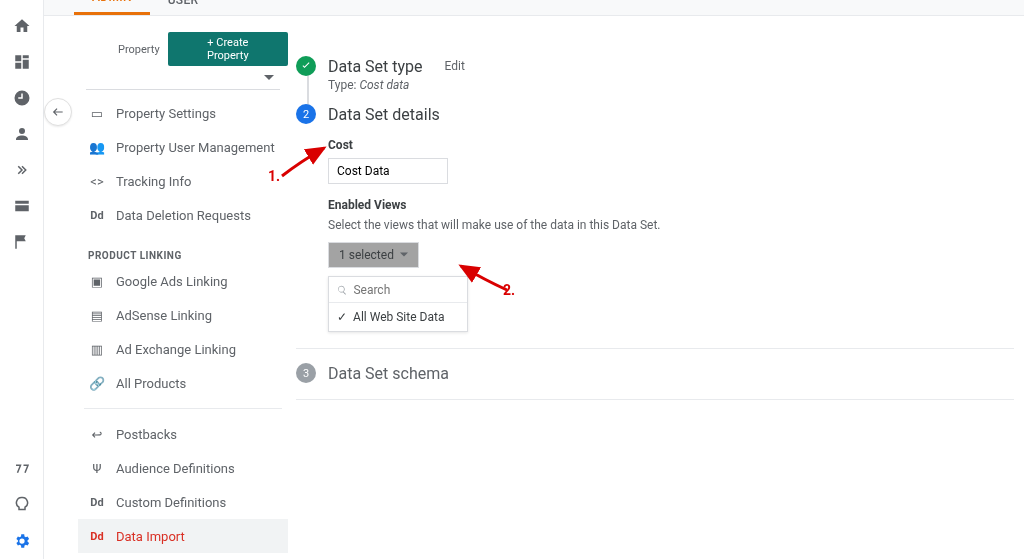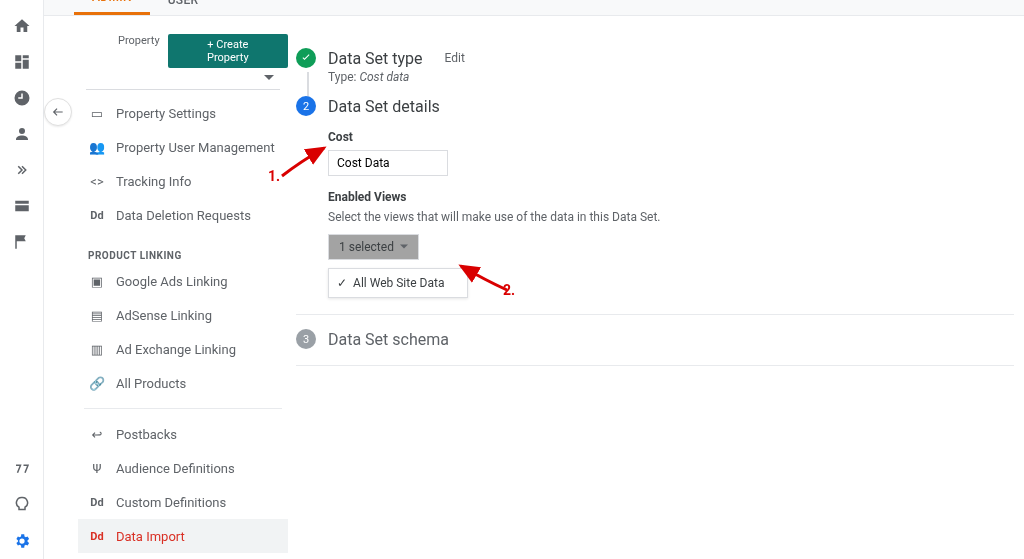--- a/index.html
+++ b/index.html
@@ -6,33 +6,33 @@
 body{background:#fff;font-size:13px;color:#3c4043;width:1024px;height:559px;overflow:hidden;position:relative}
 .leftrail{position:absolute;left:0;top:0;width:44px;height:559px;border-right:1px solid #e8eaed;display:flex;flex-direction:column;align-items:center;padding-top:8px}
 .leftrail .ico{width:24px;height:24px;display:flex;align-items:center;justify-content:center;margin:6px 0;color:#5f6368;cursor:pointer}
 .leftrail .spacer{flex:1}
 .leftrail .ico svg{width:18px;height:18px;fill:#5f6368}
 .leftrail .ico.gear svg{fill:#1a73e8}
 .topnav{position:absolute;left:44px;top:0;right:0;height:16px;background:#f8f9fa;border-bottom:1px solid #e8eaed;display:flex;align-items:flex-end;padding-left:30px}
 .tab{padding:0 18px 8px;font-size:12px;font-weight:500;color:#5f6368;letter-spacing:.3px;cursor:pointer}
 .tab.active{color:#e8710a;border-bottom:3px solid #e8710a}
 .panel{position:absolute;left:78px;top:34px;width:210px;height:525px;background:#fff}
-.propbar{display:flex;align-items:flex-start;height:30px;padding:0 0 0 40px;gap:8px}
+.propbar{display:flex;align-items:center;height:30px;padding:0 0 0 40px;gap:8px}
 .proplabel{font-size:11px;color:#5f6368}
 .createbtn{background:#0f766e;color:#fff;font-size:11px;padding:4px 24px;border:none;border-radius:2px;cursor:pointer}
 .propname{margin:2px 8px 6px 8px;height:24px;border-bottom:1px solid #dadce0;display:flex;align-items:center;justify-content:flex-end;padding-right:6px;color:#5f6368;font-size:11px}
 .backbtn{position:absolute;left:44px;top:98px;width:28px;height:28px;border:1px solid #e0e0e0;border-radius:14px;background:#fff;display:flex;align-items:center;justify-content:center;color:#5f6368;cursor:pointer;box-shadow:0 1px 2px rgba(0,0,0,.08)}
 .backbtn svg{width:14px;height:14px;fill:#5f6368}
 .navlist{margin-top:4px}
 .navitem{display:flex;align-items:center;height:34px;padding-left:10px;gap:10px;color:#5f6368;cursor:pointer}
 .navitem .nicon{width:18px;display:flex;justify-content:center}
 .navitem.active{background:#f1f3f4;color:#d93025}
 .navsep{height:32px;padding:18px 0 0 10px;font-size:10px;font-weight:700;letter-spacing:.5px;color:#5f6368}
 .navdiv{height:1px;background:#e8eaed;margin:8px 6px}
-.main{position:absolute;left:296px;top:48px;right:10px}
+.main{position:absolute;left:296px;top:56px;right:10px}
 .steprow{display:flex;align-items:center;gap:12px;position:relative}
 .stepconn{position:absolute;left:307px;top:72px;width:2px;height:34px;background:#dadce0}
 .badge{width:20px;height:20px;border-radius:10px;background:#1a73e8;color:#fff;font-size:11px;display:flex;align-items:center;justify-content:center;flex-shrink:0}
 .badge.done{background:#0f9d58}
 .badge.muted{background:#9aa0a6}
 .steptitle{font-size:16px;color:#3c4043}
 .redtitle{font-size:16px;color:#5f6368}
 .editlink{font-size:12px;color:#5f6368;margin-left:10px;cursor:pointer}
 .typeline{margin-left:32px;margin-top:2px;font-size:12px;color:#5f6368}
 .typeline i{font-style:italic}
@@ -213,20 +213,26 @@
   <div class="section">
     <div class="lbl">Enabled Views</div>
     <div class="helper">Select the views that will make use of the data in this Data Set.</div>
     <button class="selbtn">
       <span>1 selected</span>
       <svg width="8" height="8" viewBox="0 0 10 10">
           <path d="M0 2l5 5 5-5z" fill="#5f6368"></path>
         </svg>
     </button>
     <div class="dropdown">
+      <div class="ddsearch">
+        <svg width="12" height="12" viewBox="0 0 24 24">
+            <path d="M10 2a8 8 0 015.3 13.9l5.4 5.4-1.4 1.4-5.4-5.4A8 8 0 1110 2zm0 2a6 6 0 100 12 6 6 0 000-12z" fill="#9aa0a6"></path>
+          </svg>
+        <input style="border: none; outline: none; font-size: 12px; width: 100%;" placeholder="Search">
+      </div>
       <div class="ddopt">
         <span>✓</span>
         <span>All Web Site Data</span>
       </div>
     </div>
   </div>
 
   <div class="hr"></div>
 
   <div class="step3">

